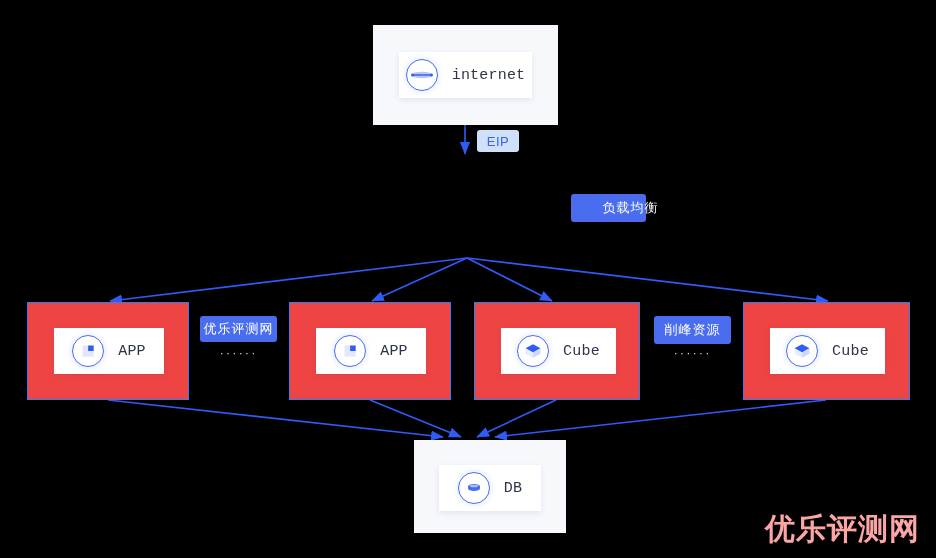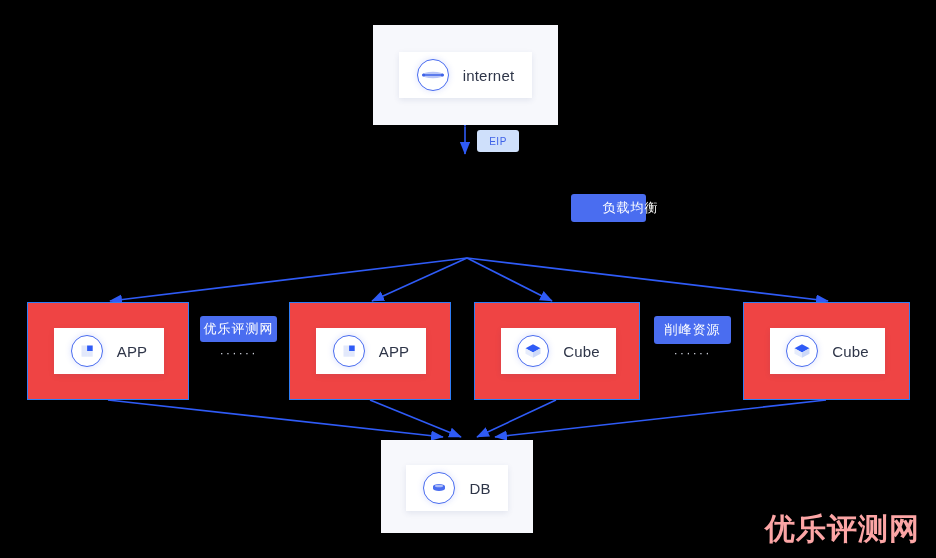--- a/index.html
+++ b/index.html
@@ -48,20 +48,21 @@
     height: 18px;
     background: #e9eef8;
     border-radius: 0 0 6px 6px;
     z-index: -1;
   }
   .node-label {
     font-size: 15px;
     color: #2e3548;
     letter-spacing: 0.2px;
     white-space: nowrap;
+    font-family: Liberation Mono, monospace;
   }
 
   
   .icon-circle {
     width: 30px;
     height: 30px;
     flex: 0 0 30px;
     border-radius: 50%;
     border: 1.4px solid #4a6df0;
     position: relative;
@@ -81,21 +82,21 @@
     display: flex;
     align-items: center;
     justify-content: center;
     border-radius: 3px;
     white-space: nowrap;
     letter-spacing: 1px;
   }
   .tag-eip {
     background: #cfe0fb;
     color: #3f63e8;
-    font-size: 10px;
+    font-size: 13px;
     letter-spacing: 0.5px;
     border-radius: 3px;
   }
 
   .dots {
     position: absolute;
     color: #c9ccd6;
     font-size: 13px;
     letter-spacing: 2px;
     text-align: center;
@@ -243,21 +244,21 @@
         <svg viewBox="0 0 30 30">
           <path d="M15 8.2 L22.5 12.3 L15 16.4 L7.5 12.3 Z" fill="#2f5bf6"></path>
           <path d="M7.5 12.3 L15 16.4 L15 21.8 L7.5 17.7 Z" fill="#e6ecfc"></path>
           <path d="M22.5 12.3 L15 16.4 L15 21.8 L22.5 17.7 Z" fill="#cdd9f8"></path>
         </svg>
       </span>
       <span class="node-label">Cube</span>
     </div>
   </div>
 
-  <div class="group group-plain" style="left:381px; top:440px; width:152px; height:93px;padding-left:16px;">
+  <div class="group group-plain" style="left:414px; top:440px; width:152px; height:93px;padding-left:16px;">
     <div class="node-card" style="left:25px; top:25px; width:102px; height:46px;">
       <span class="card-shadow-lip"></span>
       <span class="icon-circle">
         <svg viewBox="0 0 30 30">
           <ellipse cx="15" cy="13.2" rx="6" ry="2.2" fill="#4a6df0"></ellipse>
           <rect x="9" y="13.2" width="12" height="2.6" fill="#4a6df0"></rect>
           <ellipse cx="15" cy="15.8" rx="6" ry="2.2" fill="#4a6df0"></ellipse>
           <ellipse cx="15" cy="13.0" rx="4.2" ry="1.3" fill="#ffffff" opacity="0.55"></ellipse>
         </svg>
       </span>

